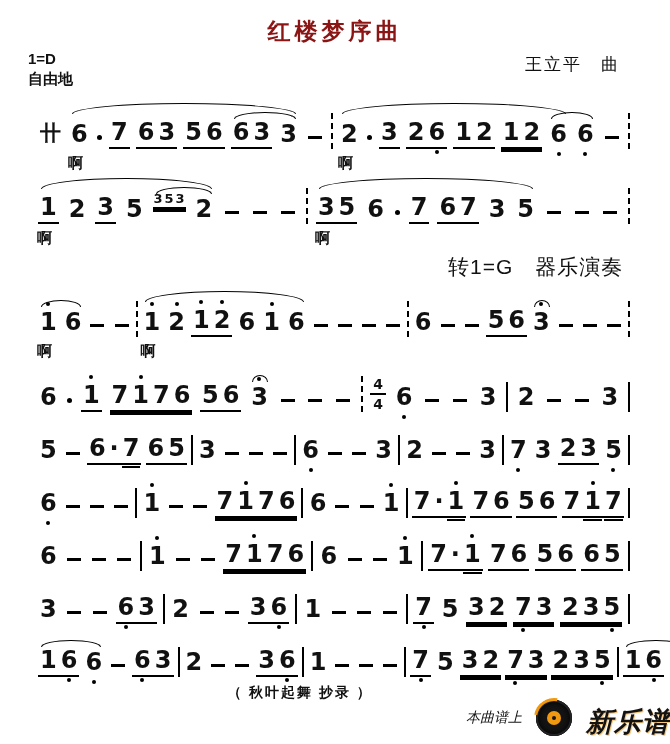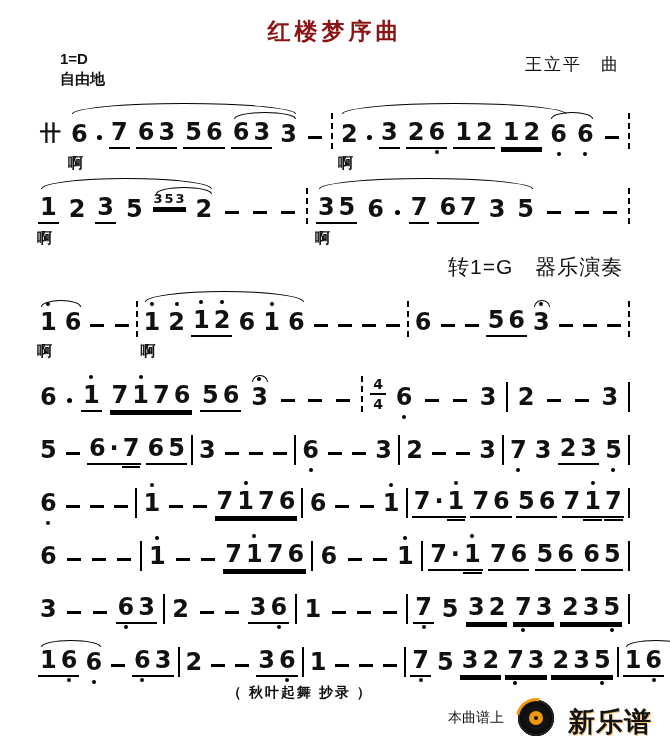--- a/index.html
+++ b/index.html
@@ -1,21 +1,21 @@
 <!DOCTYPE html>
 <html><head>
 <meta charset="utf-8">
 <style>
   html,body{margin:0;padding:0;background:#fff;}
   #page{position:relative;width:670px;height:744px;background:#ffffff;overflow:hidden;
         font-family:"Liberation Sans",sans-serif;color:#111;}
   
   #title{margin-top:16px;text-align:center;font-size:23px;font-weight:bold;letter-spacing:4px;}
   #header{position:relative;height:52px;}
-  #keyblock{position:absolute;left:60px;top:2px;font-size:15px;font-weight:bold;line-height:20px;}
+  #keyblock{position:absolute;left:28px;top:2px;font-size:15px;font-weight:bold;line-height:20px;}
   #composer{position:absolute;right:50px;top:6px;font-size:17px;font-weight:normal;letter-spacing:2px;}
   
   #score{padding:4px 38px 0 36px;box-sizing:border-box;}
   .line{margin-bottom:7px;}
   .line.haslyrics{margin-bottom:29px;}
   .notes{position:relative;display:flex;justify-content:space-between;align-items:flex-end;
          width:100%;height:46px;}
   .midtext{font-size:21px;font-weight:normal;letter-spacing:1px;padding-left:412px;margin:0 0 10px 0;}
   .tok{display:inline-flex;flex-direction:column;align-items:center;position:relative;margin:0 2px;}
   .txt{font-family:"DejaVu Sans",sans-serif;font-weight:bold;font-size:24px;line-height:1;
@@ -43,21 +43,21 @@
   .tsden{padding-top:2px;}
   .lyric{position:absolute;top:calc(100% + 5px);left:-1px;font-size:15px;font-weight:bold;
          white-space:nowrap;}
   .arc{position:absolute;border:1.6px solid #000;border-bottom:none;
        border-radius:50% 50% 0 0 / 100% 100% 0 0;box-sizing:border-box;}
   .arc.slur{top:0;height:11px;}
   .arc.tie{top:9px;height:7px;}
   
   #footer{margin-top:4px;text-align:center;font-size:14px;font-weight:bold;letter-spacing:2px;
           padding-right:70px;}
-  #brand{position:absolute;right:18px;bottom:4px;display:flex;align-items:center;gap:14px;}
+  #brand{position:absolute;right:0;bottom:4px;display:flex;align-items:center;gap:14px;font-style:italic;}
   #brand-note{font-size:14px;}
   .vinyl{position:relative;width:36px;height:36px;border-radius:50%;background:#141414;
          box-shadow:inset 0 0 0 2px #222, inset 0 0 6px 2px #000;}
   .vinyl::before{content:"";position:absolute;left:50%;top:50%;width:14px;height:14px;
          border-radius:50%;background:#f0980f;transform:translate(-50%,-50%);}
   .vinyl::after{content:"";position:absolute;left:50%;top:50%;width:4px;height:4px;
          border-radius:50%;background:#141414;transform:translate(-50%,-50%);}
   .vinyl .swoosh{position:absolute;left:-2px;top:-2px;width:40px;height:40px;border-radius:50%;
          border:3px solid transparent;border-top-color:#f0980f;transform:rotate(-35deg);
          box-sizing:border-box;}

